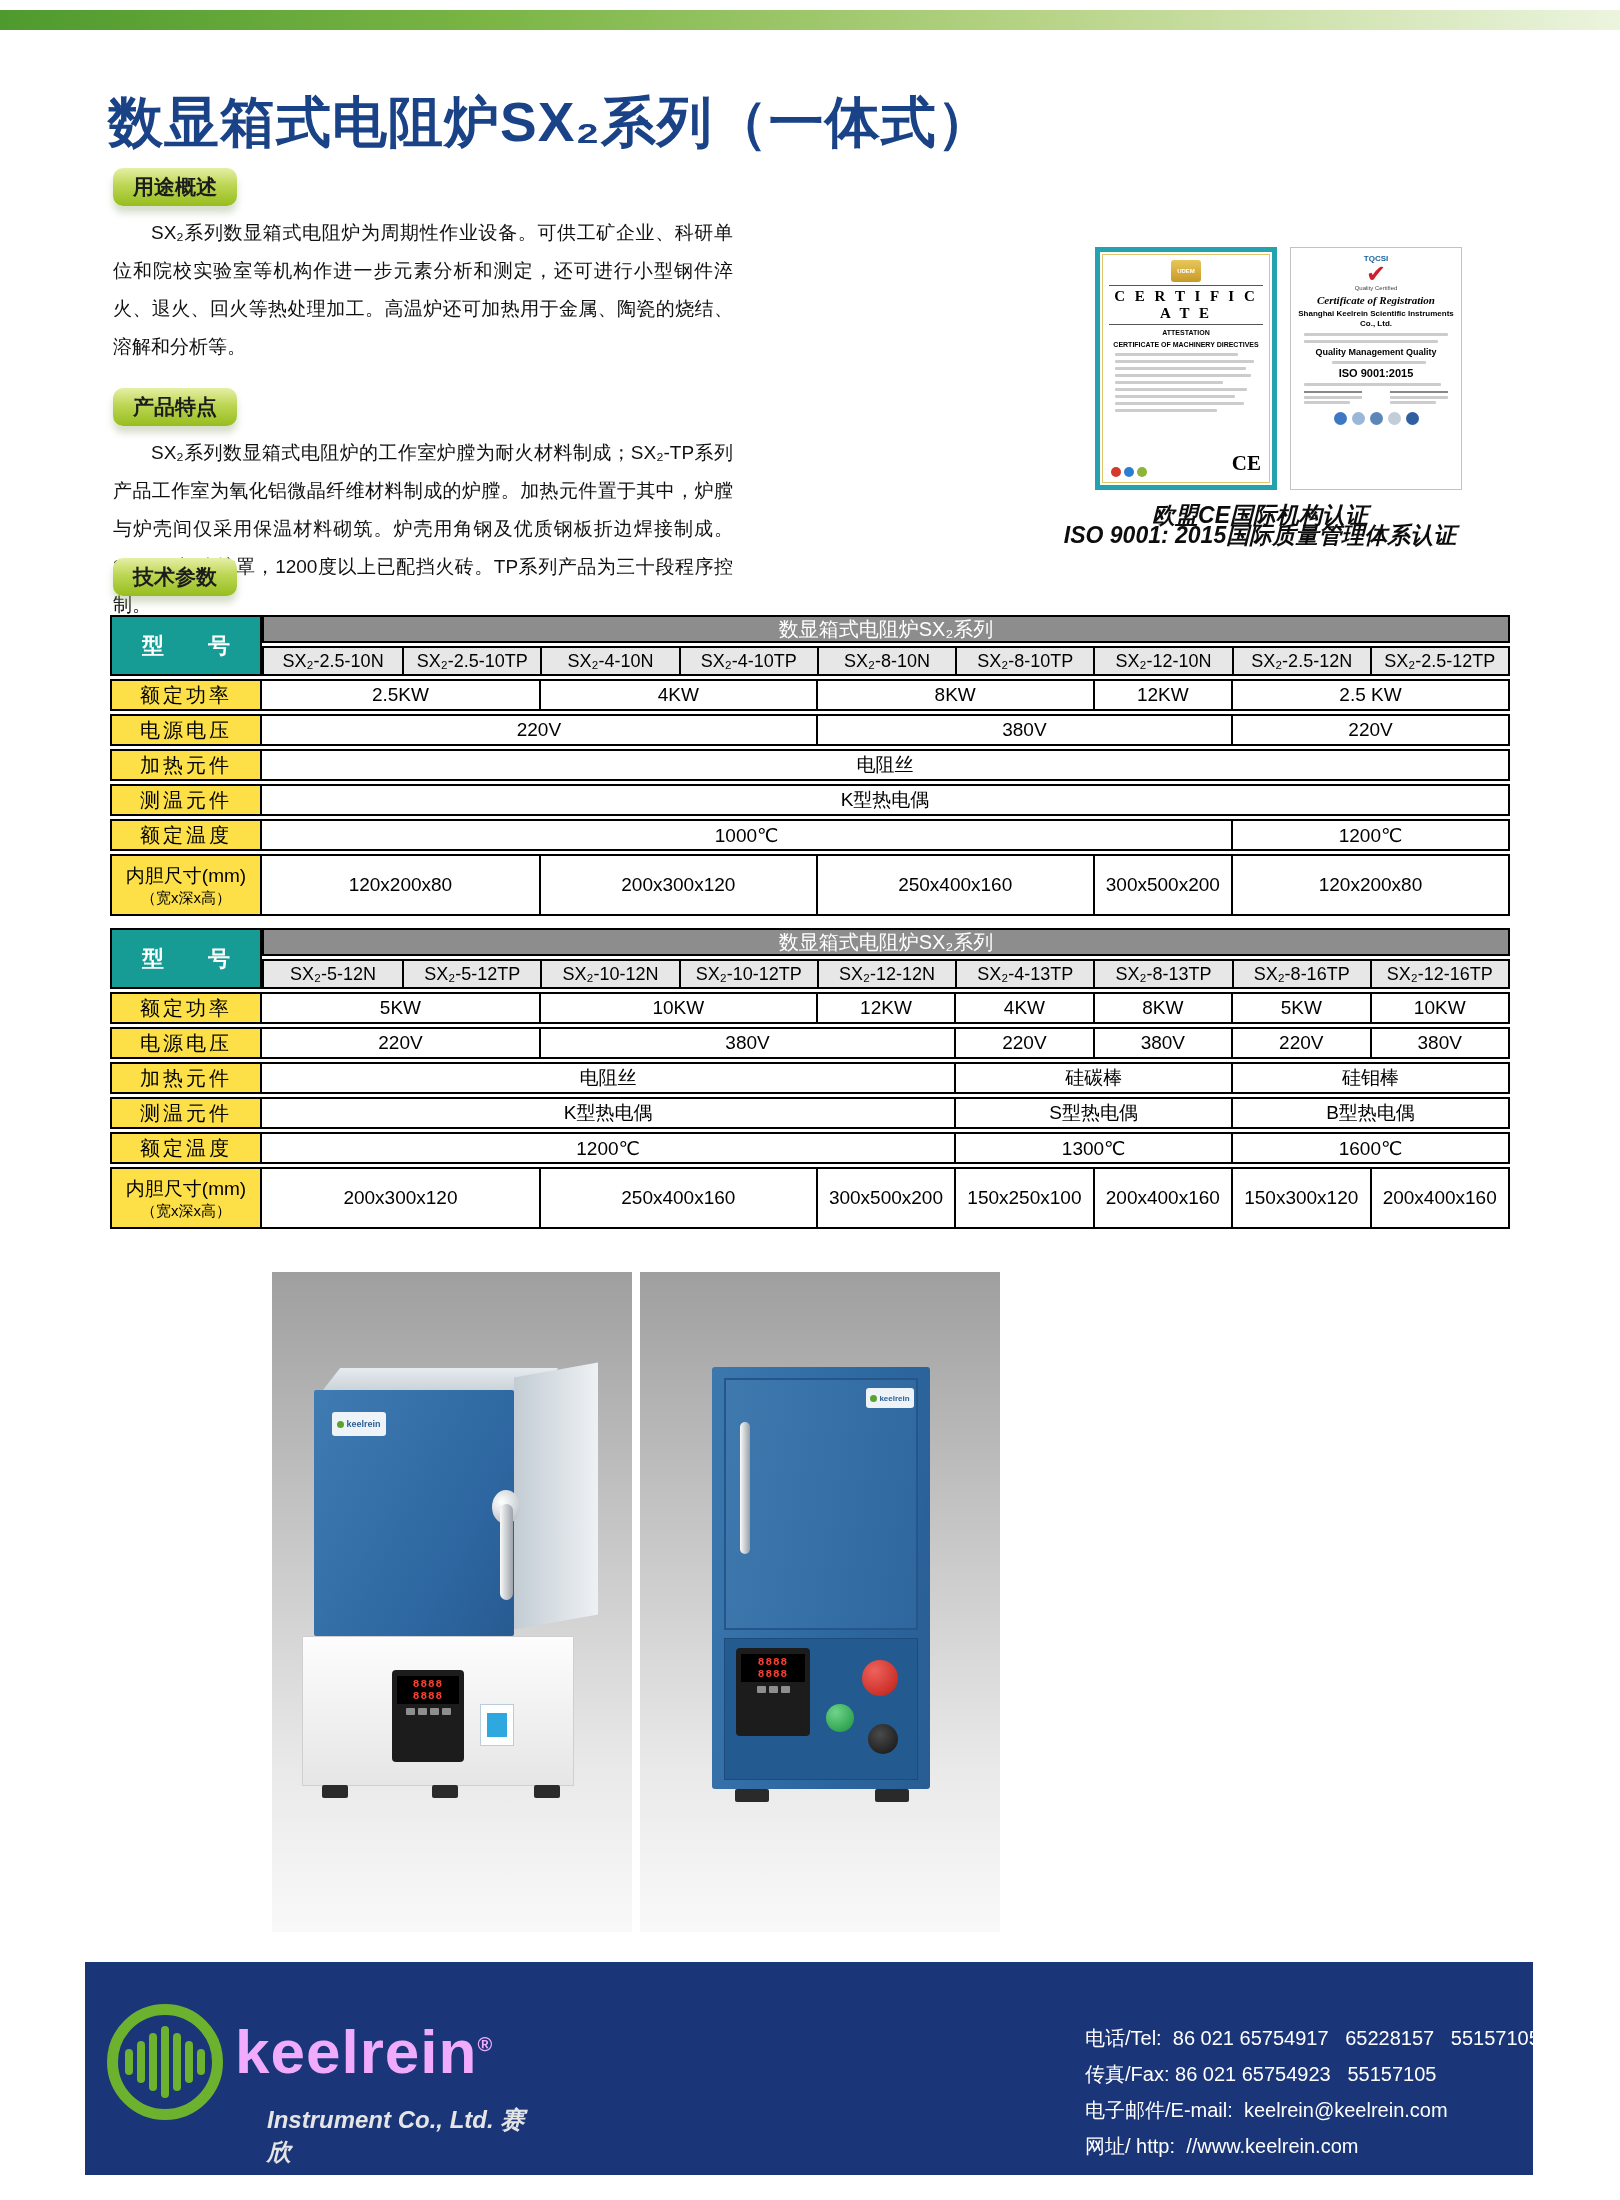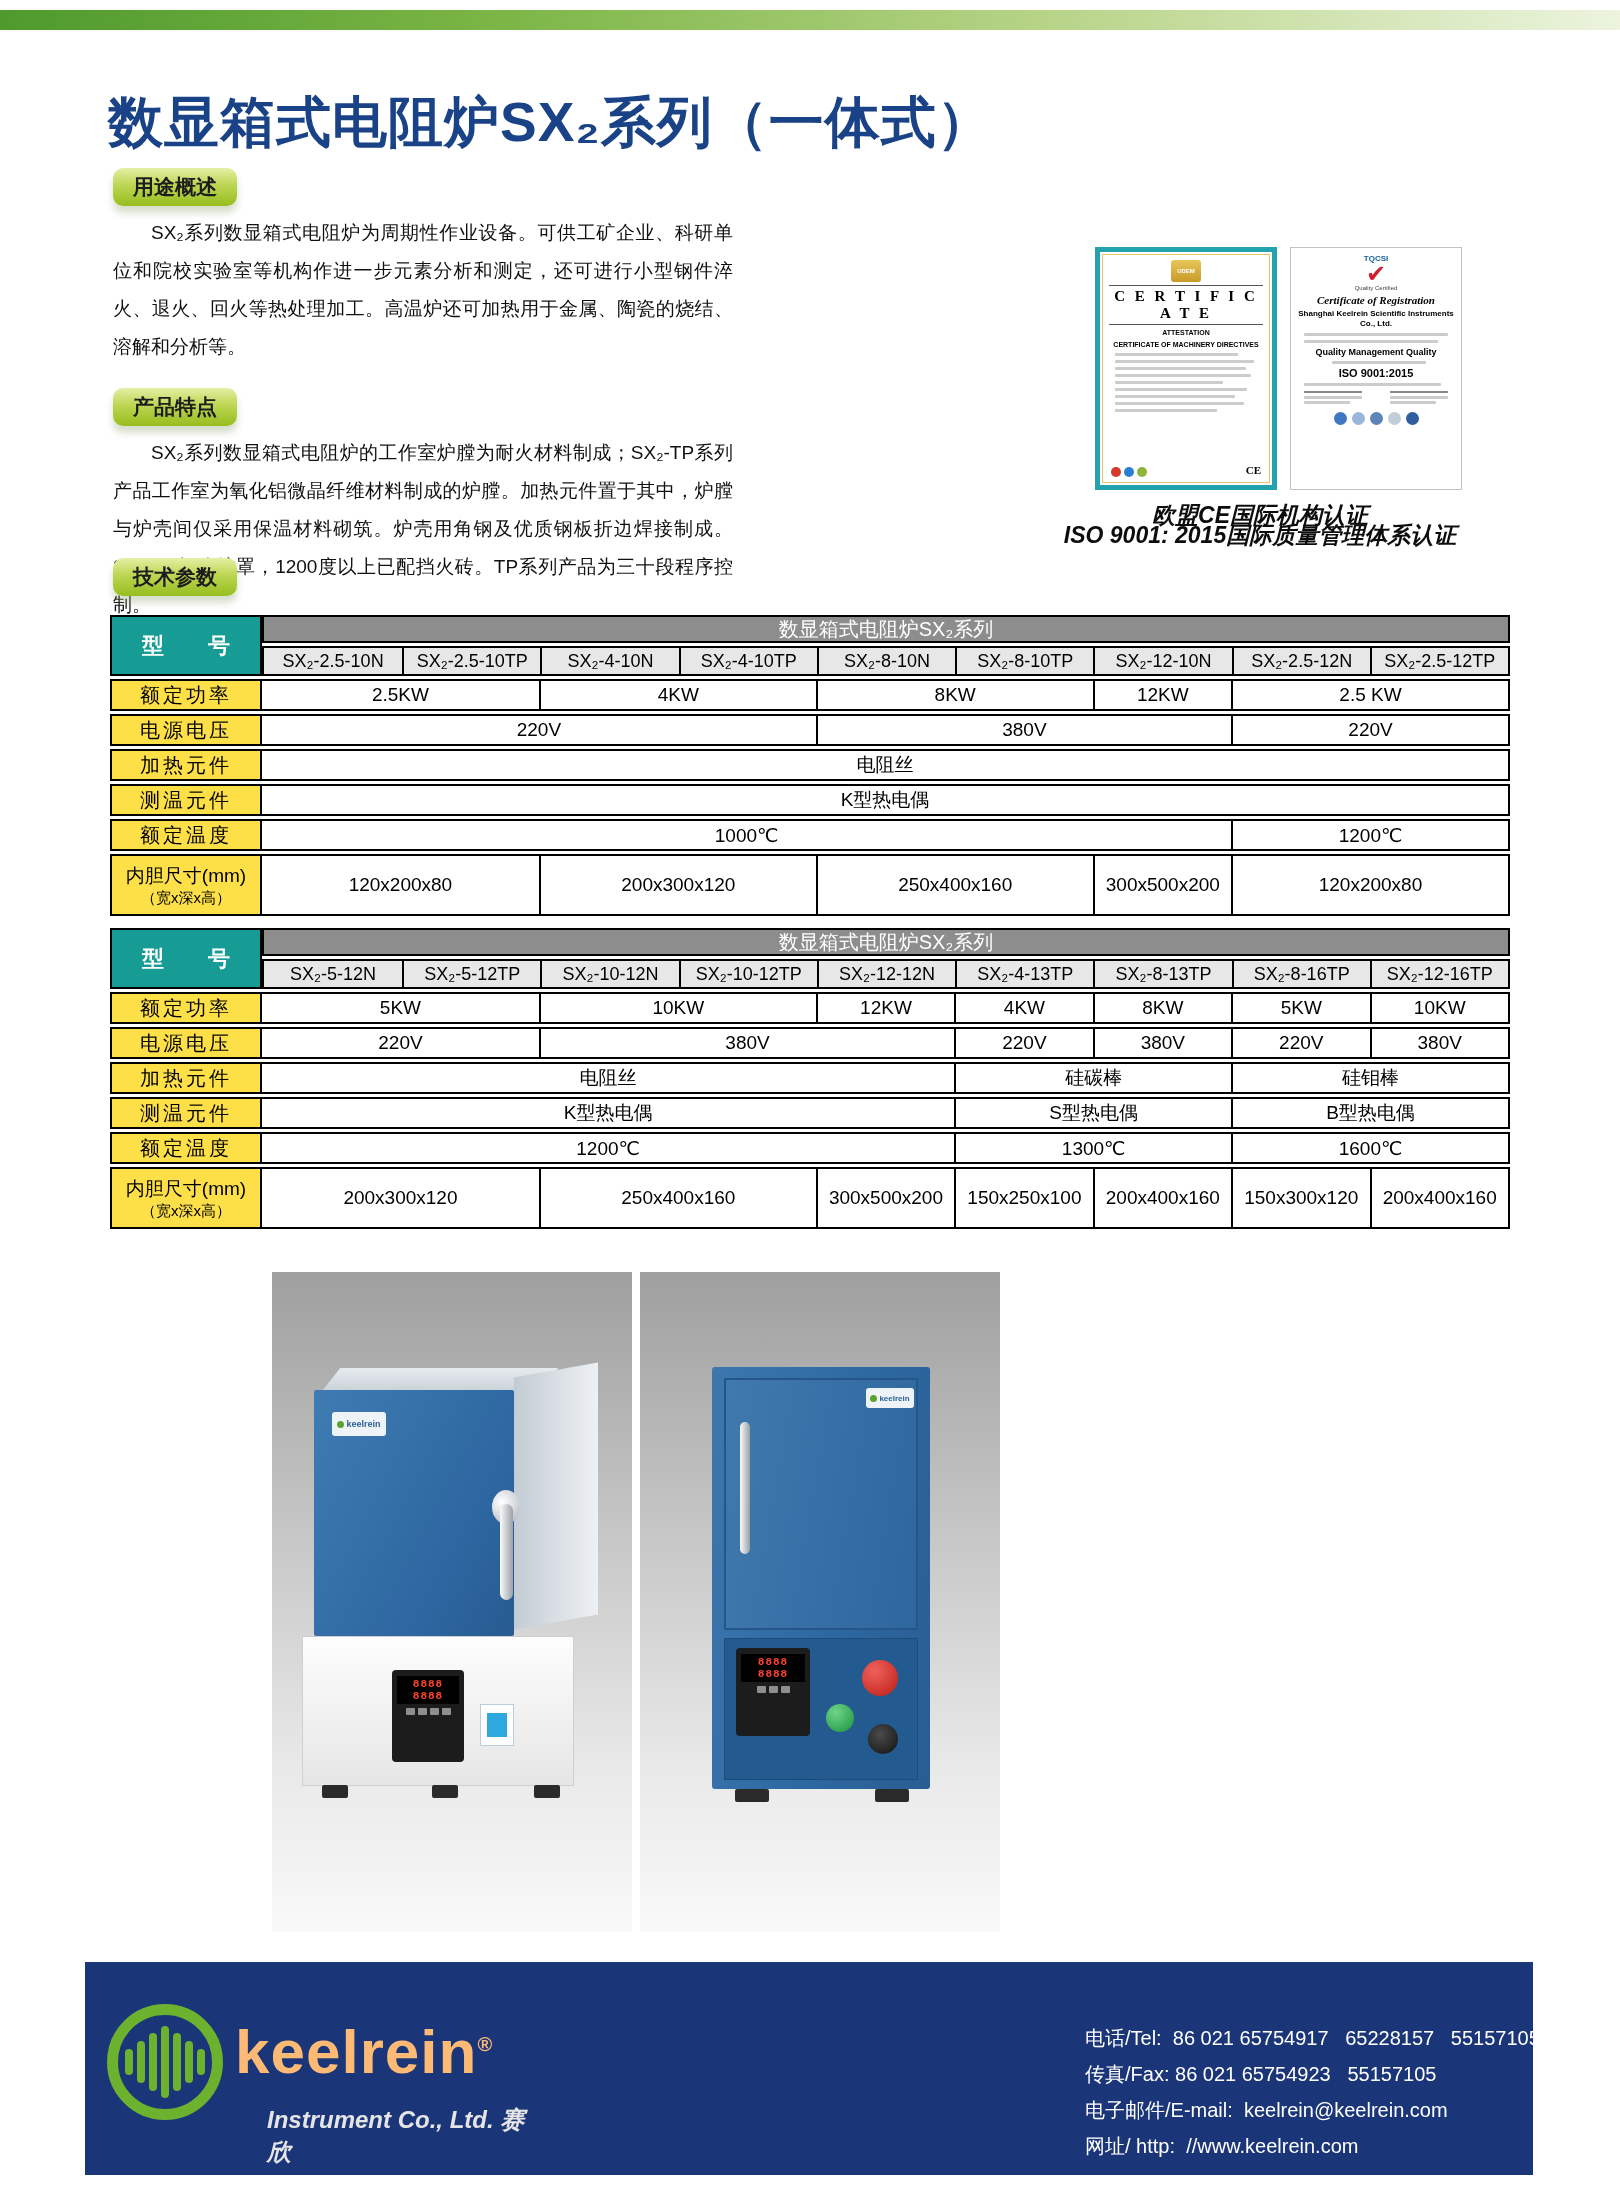--- a/index.html
+++ b/index.html
@@ -28,21 +28,21 @@
     background:#24a3ae; padding:7px; }
   .cert1-inner { width:100%; height:100%; background:#ffffff; border:1px solid #e0c76a;
     outline:2px solid #ffffff; padding:5px 6px; position:relative; }
   .udem { width:30px; height:22px; margin:0 auto; background:linear-gradient(180deg,#e8c65a,#c79a28);
     border-radius:3px; color:#fff; font-size:6px; font-weight:bold; text-align:center; line-height:22px; }
   .cert1-word { font-family:"Liberation Serif","DejaVu Serif",serif; font-weight:bold;
     font-size:15px; letter-spacing:3px; text-align:center; margin-top:3px;
     border-top:1px solid #555; border-bottom:1px solid #555; padding:2px 0; }
   .cert-small { font-size:7px; font-weight:bold; text-align:center; margin-top:3px; line-height:9px; }
   .fl { height:3px; background:#cccccc; margin:4px 6px 0 6px; border-radius:1px; }
-  .cemark { position:absolute; right:8px; bottom:6px; font-weight:bold; font-size:11px;
+  .cemark { position:absolute; right:8px; bottom:6px; font-weight:bold; font-size:21px;
     font-family:"Liberation Serif","DejaVu Serif",serif; }
   .cert-badges { position:absolute; left:8px; bottom:5px; display:flex; gap:3px; }
   .cert-badges span { width:10px; height:10px; border-radius:50%; display:inline-block; }
 
   .cert2 { position:absolute; left:1290px; top:247px; width:172px; height:243px;
     background:#ffffff; border:1px solid #c2c2c2; padding:6px 7px; }
   .tqcsi { text-align:center; font-size:8px; font-weight:bold; color:#19619e; }
   .check { text-align:center; font-size:24px; line-height:22px; color:#cf1f2e; font-weight:bold; }
   .qc { text-align:center; font-size:6px; color:#444; }
   .cor-title { text-align:center; font-family:"Liberation Serif","DejaVu Serif",serif;
@@ -136,21 +136,21 @@
 
   
   .footer { position:absolute; left:85px; top:1962px; width:1448px; height:213px; background:#1a3578; }
   .logo { position:absolute; left:22px; top:36px; width:430px; height:160px; }
   .logo-ring { position:absolute; left:0; top:6px; width:116px; height:116px; border-radius:50%;
     border:11px solid #6cb22e; }
   .logo-bars { position:absolute; left:16px; top:24px; width:84px; height:80px; display:flex;
     align-items:center; justify-content:center; gap:4px; }
   .logo-bars i { width:8px; border-radius:4px; background:#6cb22e; display:inline-block; }
   .logo-word { position:absolute; left:128px; top:18px; font-size:62px; font-weight:bold;
-    color:#fdba74; letter-spacing:1px; }
+    color:#f0abfc; letter-spacing:1px; }
   .logo-reg { font-size:20px; vertical-align:super; }
   .logo-sub { position:absolute; left:160px; top:106px; font-size:24px; font-weight:bold;
     font-style:italic; color:#e5e5e5; }
   .contact { position:absolute; left:1000px; top:58px; color:#ffffff; }
   .contact-line { white-space:pre; font-size:20px; line-height:36px; }
 </style>
 </head>
 <body>
 
 <div id="page">

